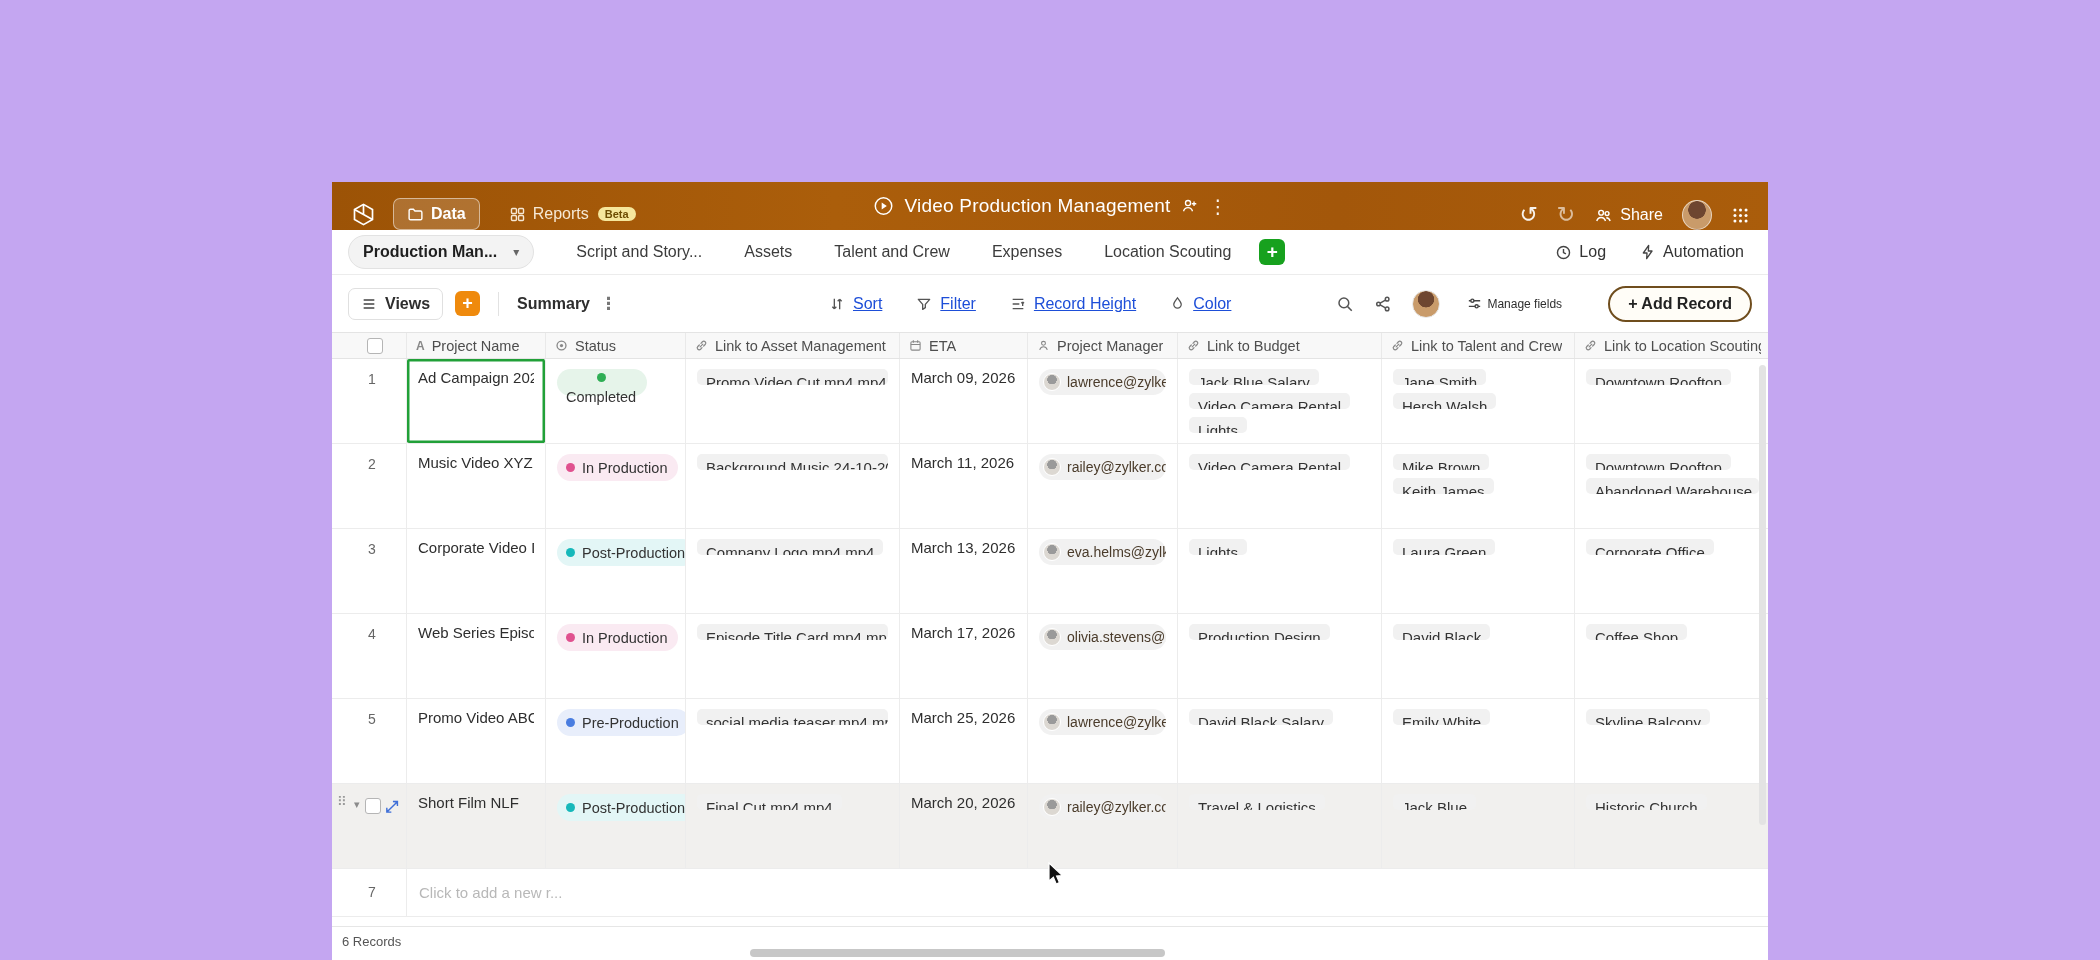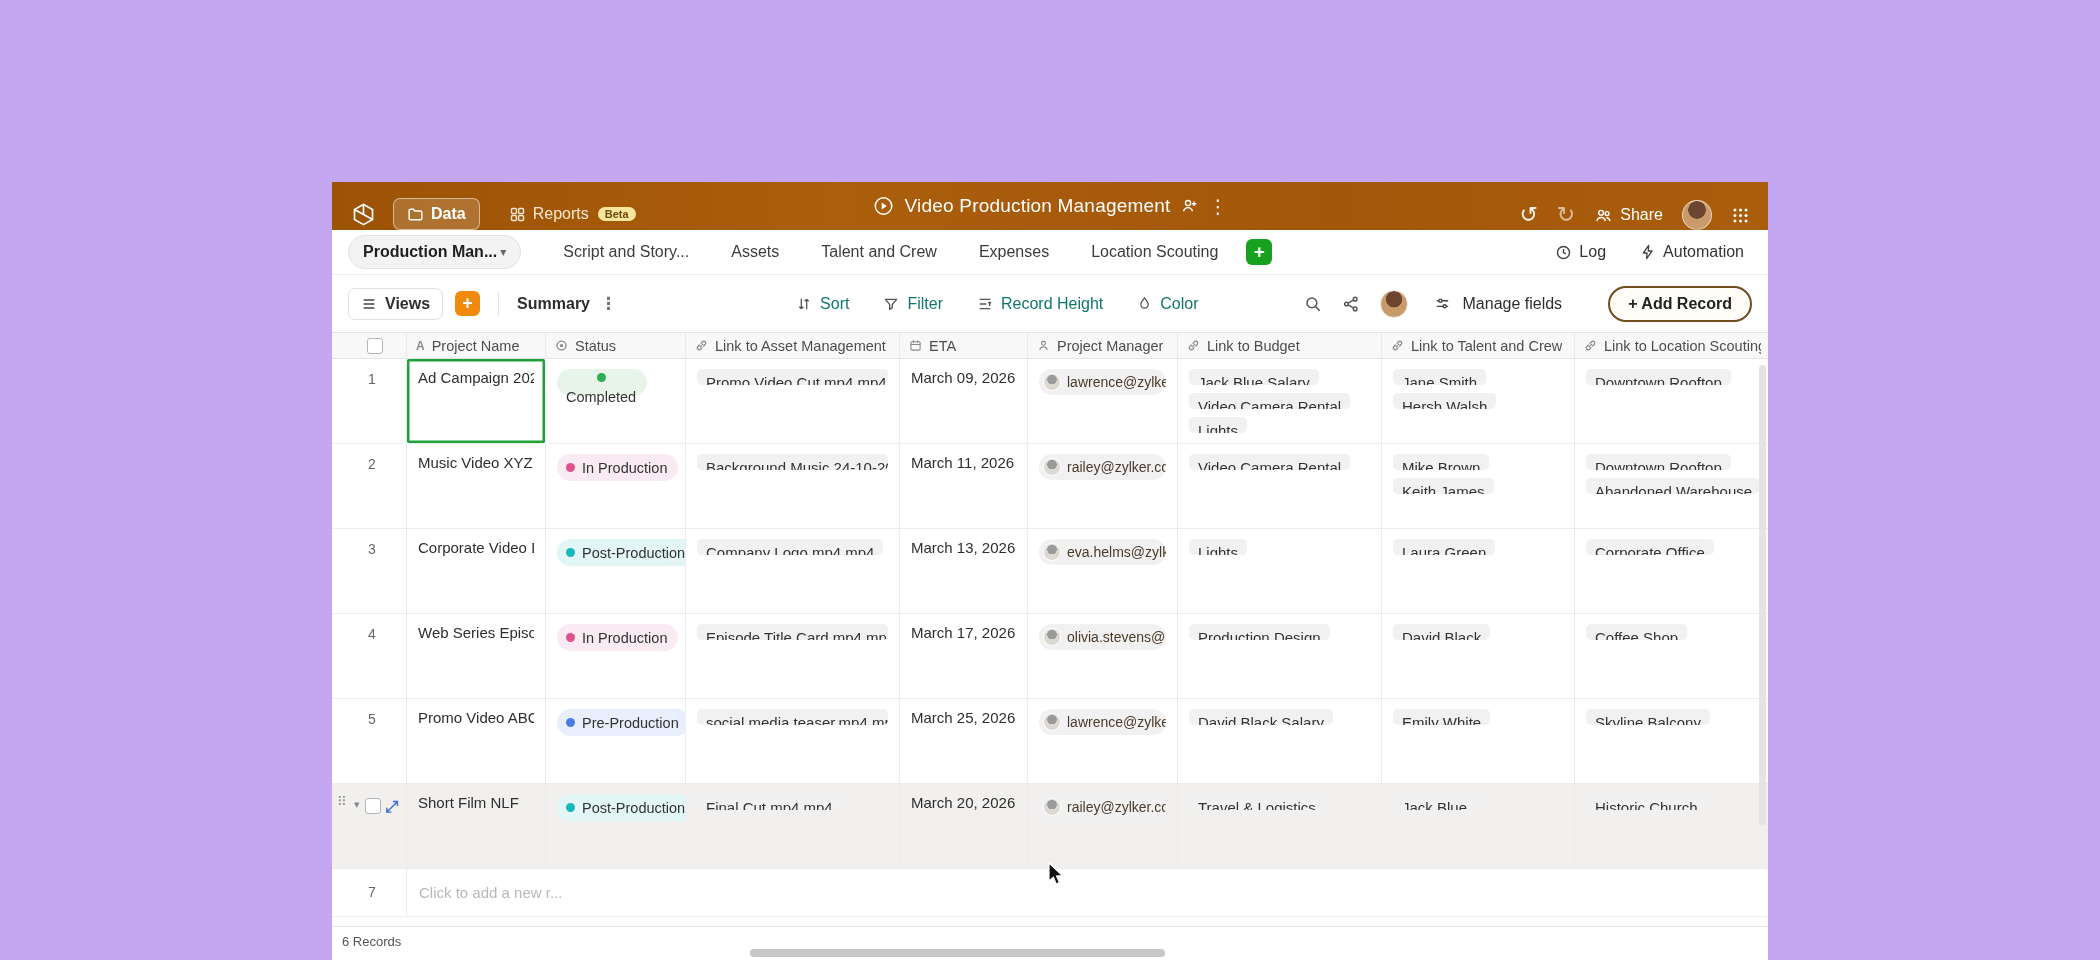--- a/index.html
+++ b/index.html
@@ -50,21 +50,21 @@
   
   .tabbar {
     height:45px; flex:0 0 45px; display:flex; align-items:center;
     padding:0 16px; border-bottom:1px solid #ececec; background:#fff;
   }
   .tabs { display:flex; align-items:center; gap:42px; }
   .tab { font-size:16px; color:#3c3c3c; white-space:nowrap; }
   .tab.active {
     background:#f3f3f3; border:1px solid #e2e2e2; border-radius:17px;
     padding:7px 14px; font-weight:700; color:#1f1f1f;
-    display:flex; align-items:center; gap:3px;
+    display:flex; align-items:center; gap:16px;
   }
   .tab .caret { font-size:12px; color:#666; }
   .green-plus {
     width:26px; height:26px; border-radius:6px; background:#17a11e; color:#fff;
     display:flex; align-items:center; justify-content:center; font-size:19px;
     font-weight:700; margin-left:28px;
   }
   .tabbar .right { margin-left:auto; display:flex; align-items:center; gap:34px; padding-right:8px; }
   .tab-tool { display:flex; align-items:center; gap:7px; font-size:16px; color:#333; }
 
@@ -79,28 +79,28 @@
   }
   .orange-plus {
     width:25px; height:25px; border-radius:6px; background:#ef8a0d; color:#fff;
     display:flex; align-items:center; justify-content:center; font-size:18px;
     font-weight:700; margin-left:12px;
   }
   .vdiv { width:1px; height:24px; background:#e2e2e2; margin:0 18px; }
   .summary { display:flex; align-items:center; gap:10px; font-size:16px; font-weight:600; color:#2e2e2e; }
   .summary .dots { color:#777; font-size:17px; }
   .mid-tools { margin-left:auto; display:flex; align-items:center; gap:34px; }
-  .tool { display:flex; align-items:center; gap:8px; font-size:16px; color:#0f766e; white-space:nowrap; }
+  .tool { display:flex; align-items:center; gap:8px; font-size:16px; color:#1d4ed8; white-space:nowrap;text-decoration:underline; }
   .right-tools { display:flex; align-items:center; gap:20px; margin-left:105px; }
   .sm-avatar {
     width:28px; height:28px; border-radius:50%;
     background:radial-gradient(circle at 50% 32%, #6e4630 0 36%, #c99b6a 38% 100%);
     border:1px solid #e8e8e8;
   }
-  .manage { display:flex; align-items:center; gap:12px; font-size:16px; color:#2e2e2e; margin-left:6px; }
+  .manage { display:flex; align-items:center; gap:4px; font-size:12px; color:#2e2e2e; margin-left:6px; }
   .add-record {
     margin-left:26px; border:2px solid #6f4d1d; border-radius:19px; background:#fffdf7;
     font-size:16px; font-weight:600; color:#222; padding:7px 18px; white-space:nowrap;
   }
 
   
   .table-wrap { position:relative; flex:1; overflow:hidden; background:#fff; }
   .thead { display:flex; height:26px; background:#f8f8f8; border-bottom:1px solid #e4e4e4; }
   .gutter-h {
     width:75px; flex:0 0 75px; display:flex; align-items:center; padding-left:35px;

